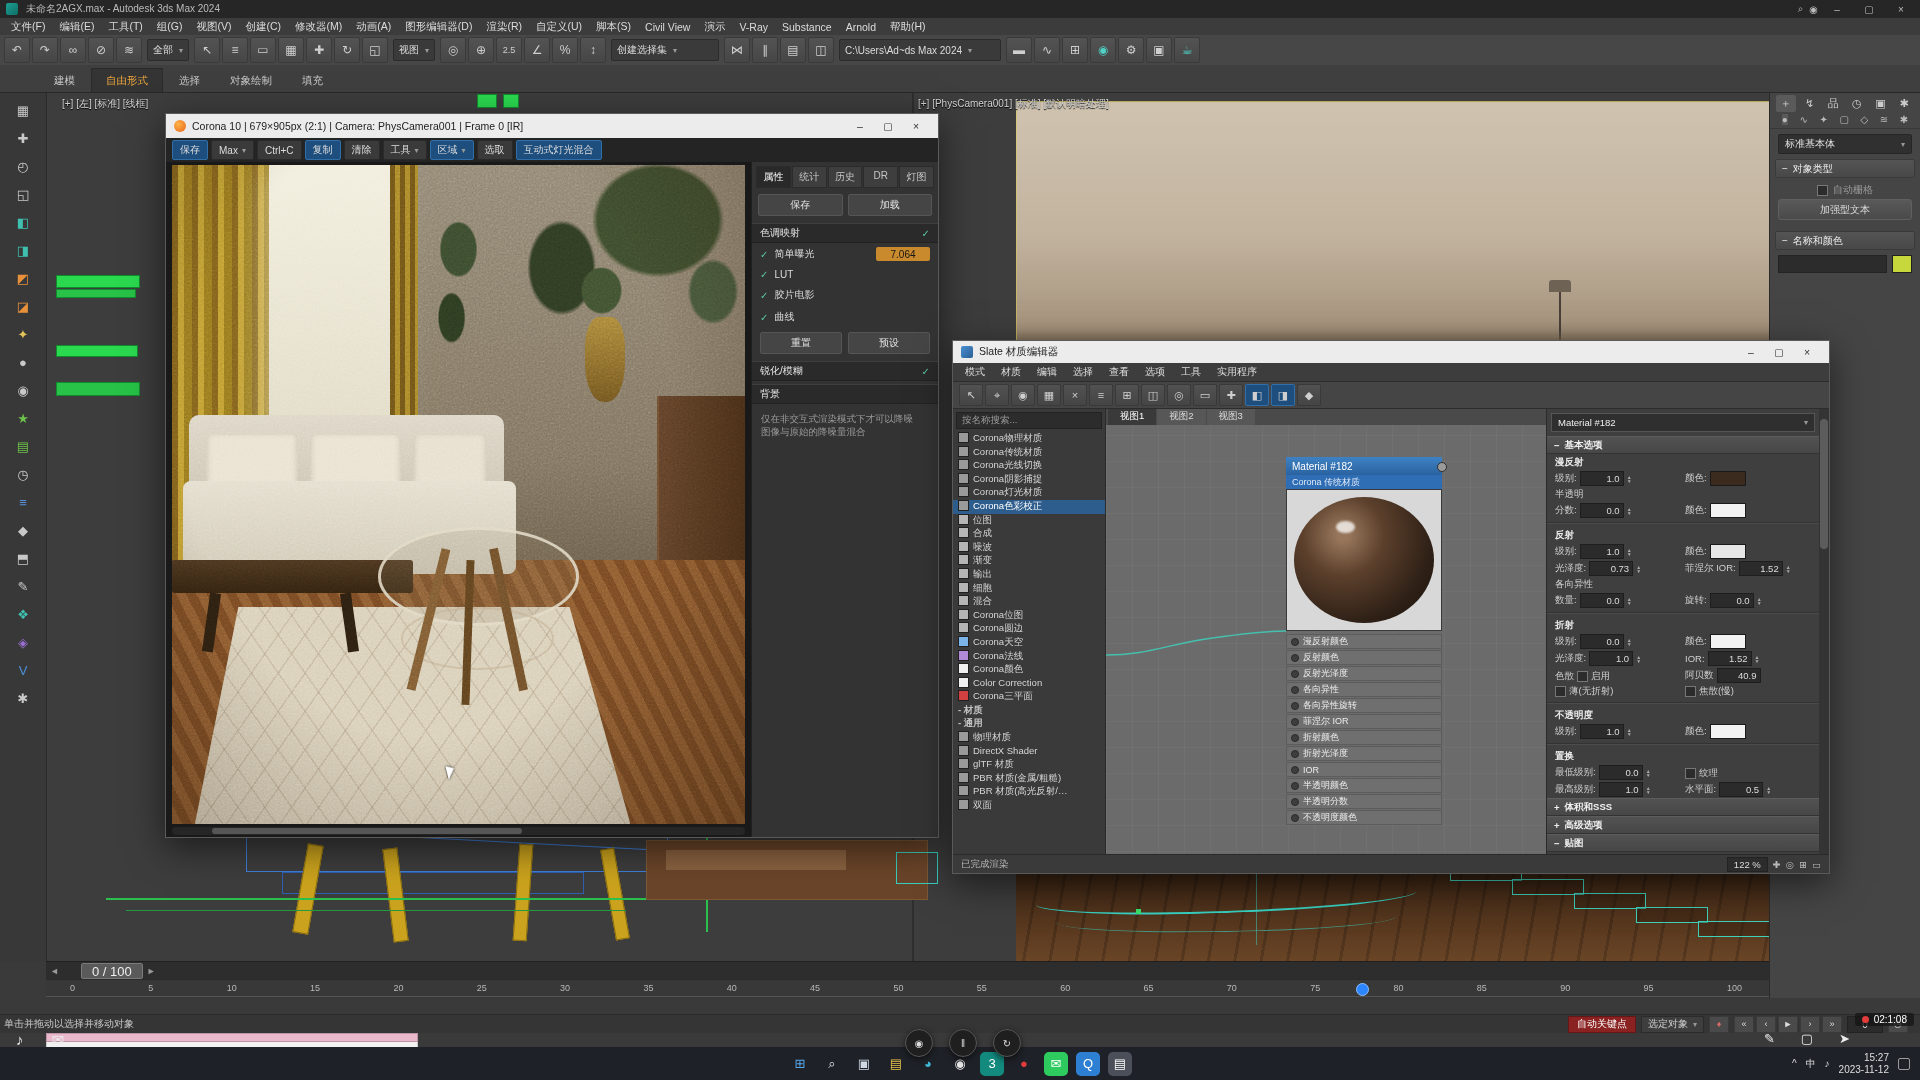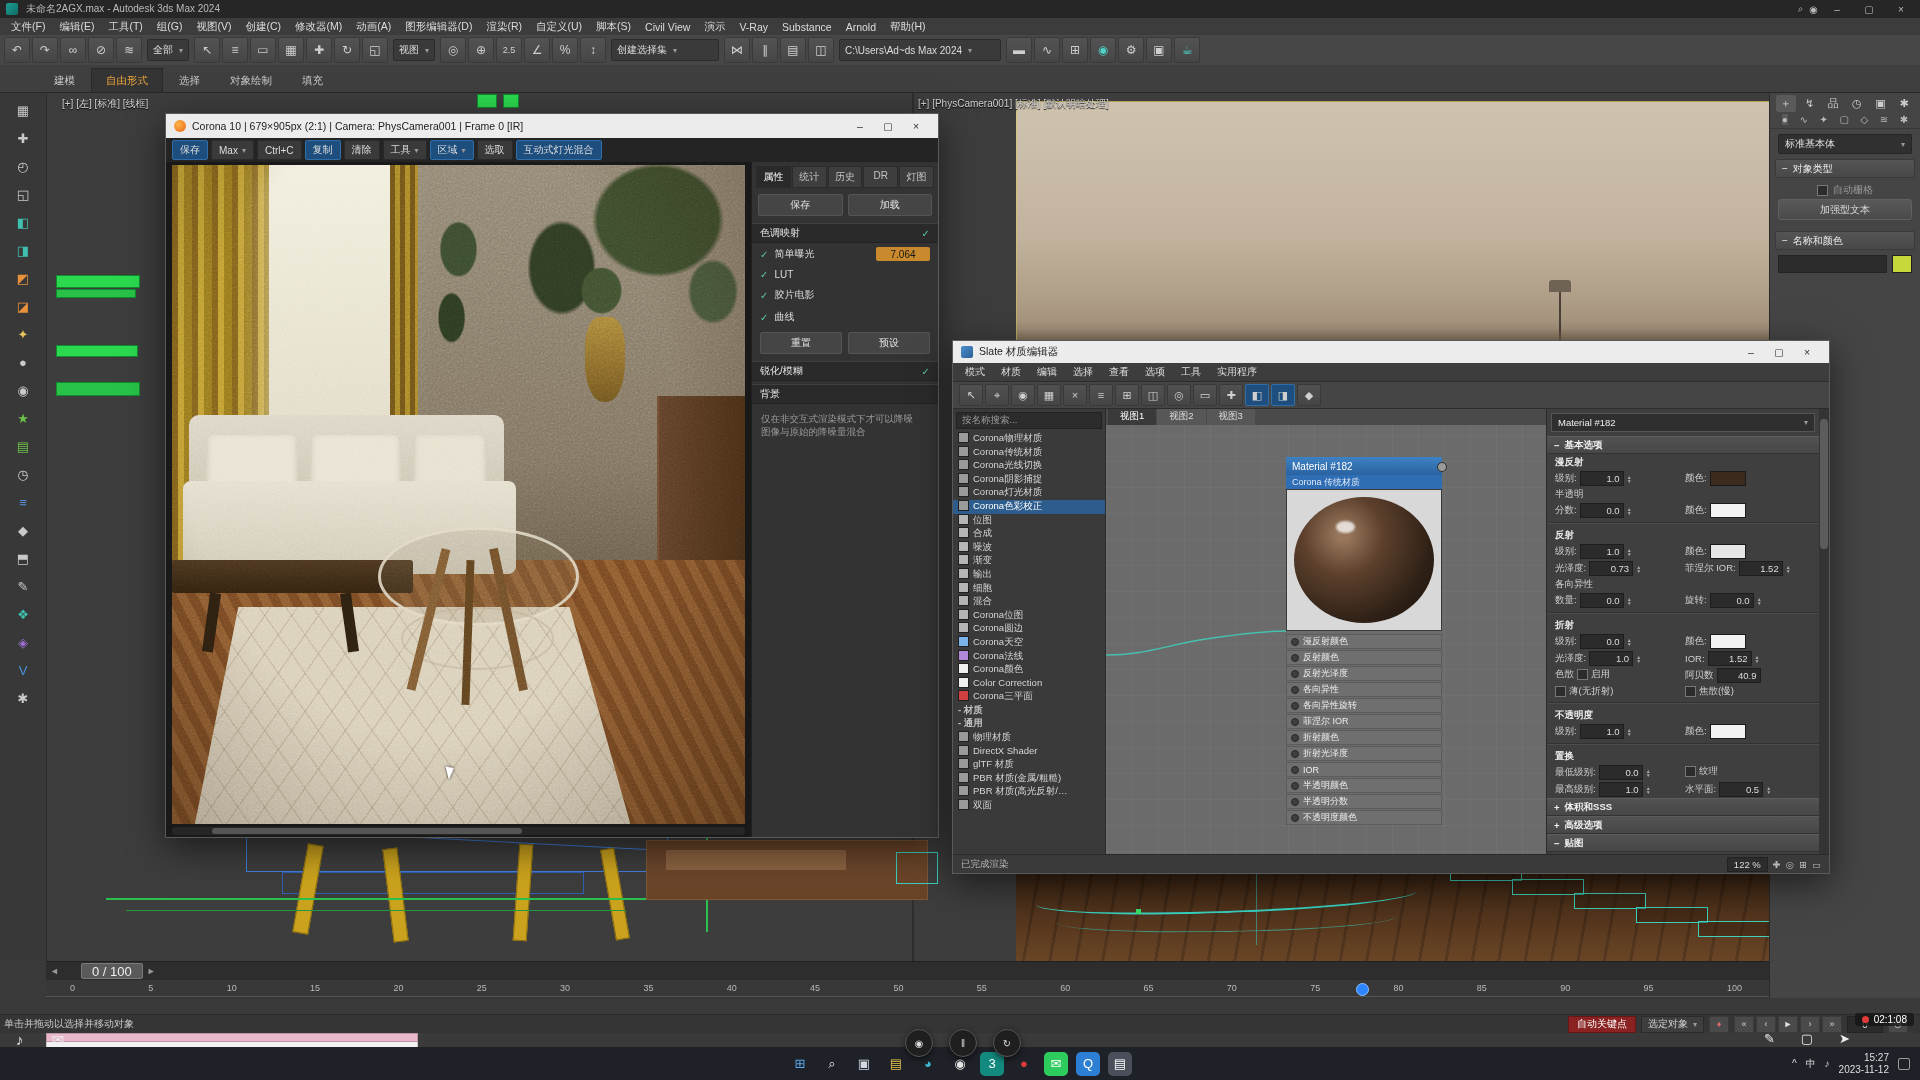--- a/index.html
+++ b/index.html
@@ -120,21 +120,21 @@
   .sphere{position:absolute;inset:7px;border-radius:50%;background:radial-gradient(circle at 35% 30%,#96755a 0 5%,#5c402c 32%,#2e2016 70%,#191009 100%);}
   .sphere-hl{position:absolute;left:32%;top:22%;width:12%;height:9%;border-radius:50%;background:rgba(255,255,255,.75);filter:blur(1px);}
   .node-slots{margin-top:3px;}
   .slot{height:13px;background:#6f6f6f;border:1px solid #5c5c5c;margin-top:1px;color:#ededed;font-size:9px;display:flex;align-items:center;gap:4px;padding:0 4px;white-space:nowrap;}
   .dotl{width:6px;height:6px;border-radius:50%;background:#3e3e3e;border:1px solid #2a2a2a;flex:none;}
   .sl-params{width:272px;background:#3f3f3f;border-left:1px solid #2a2a2a;font-size:9.5px;display:flex;flex-direction:column;overflow:hidden;}
   .param-head{margin:4px;height:17px;background:#2f2f2f;border:1px solid #555;display:flex;align-items:center;padding:0 6px;color:#eee;flex:none;}
   .param-head .chev{margin-left:auto;}
   .p-rollout{height:16px;background:linear-gradient(#525252,#474747);border-top:1px solid #5c5c5c;border-bottom:1px solid #333;display:flex;align-items:center;gap:5px;padding:0 7px;color:#f0f0f0;font-weight:bold;flex:none;}
   .p-title{padding:2px 8px 1px;color:#eaeaea;font-weight:bold;}
-  .prow{display:flex;align-items:flex-start;padding:1px 8px;color:#cfcfcf;gap:4px;}
+  .prow{display:flex;align-items:flex-end;padding:1px 8px;color:#cfcfcf;gap:4px;}
   .pcell{display:flex;align-items:center;gap:3px;flex:1;white-space:nowrap;}
   .pval{min-width:36px;height:13px;background:#2b2b2b;border:1px solid #1e1e1e;color:#ddd;display:flex;align-items:center;justify-content:flex-end;padding:0 3px;}
   .parr{display:flex;flex-direction:column;font-size:5px;color:#aaa;line-height:4px;}
   .pswatch{width:34px;height:13px;border:1px solid #1a1a1a;background:#f2f2f2;}
   .pdiv{height:2px;border-top:1px solid #333;border-bottom:1px solid #4c4c4c;margin:3px 0;}
   .sl-pscroll{width:10px;background:#343434;position:relative;}
   .sl-pthumb{position:absolute;left:1px;right:1px;top:10px;height:130px;background:#5c5c5c;border-radius:4px;}
   .sl-status{position:absolute;left:0;right:0;bottom:0;height:18px;background:#3a3a3a;border-top:1px solid #2a2a2a;display:flex;align-items:center;gap:6px;padding:0 8px;font-size:9.5px;color:#b8b8b8;}
   .sl-zoom{margin-left:auto;display:flex;align-items:center;gap:5px;}
   .zoombox{background:#2c2c2c;border:1px solid #222;height:13px;display:flex;align-items:center;padding:0 6px;color:#ddd;}

